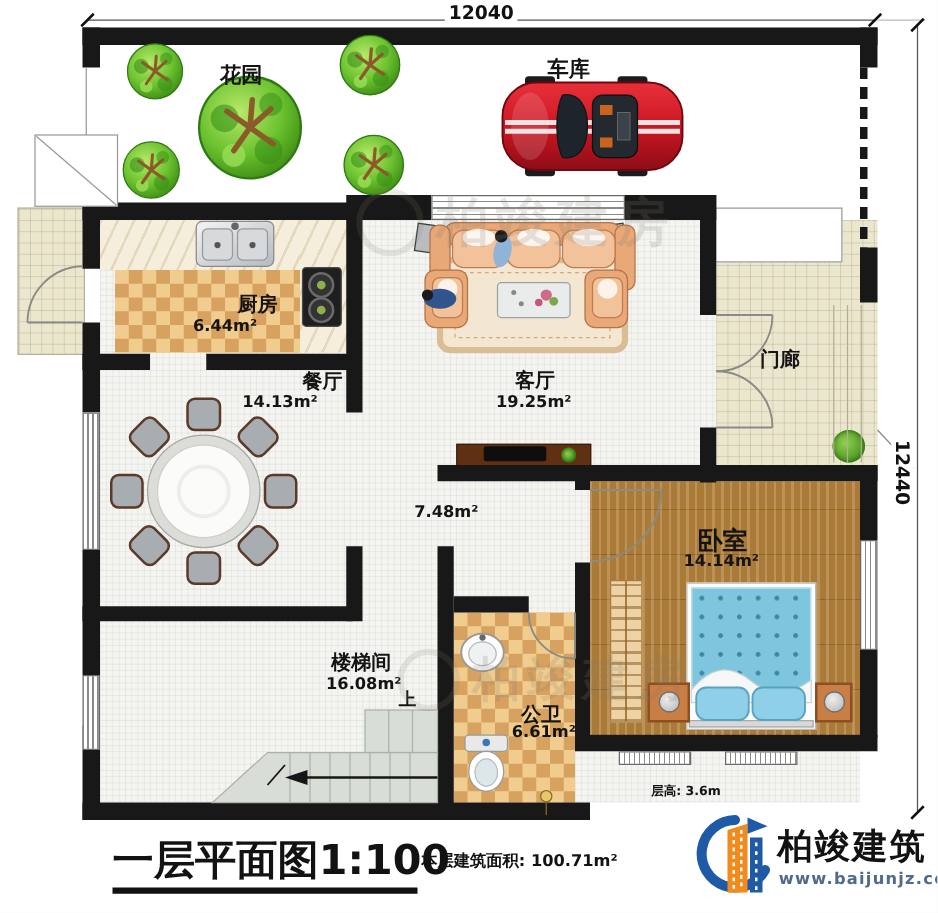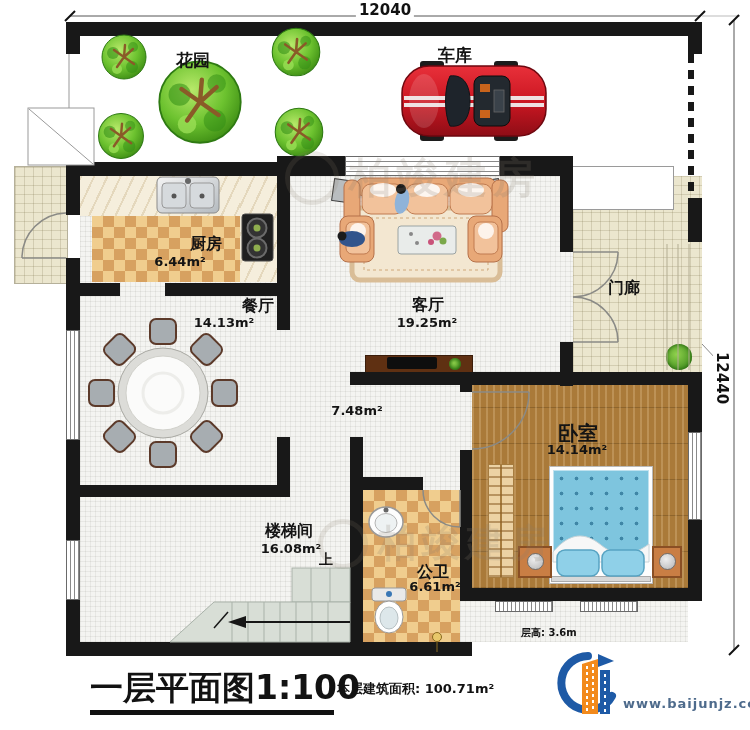--- a/index.html
+++ b/index.html
@@ -340,15 +340,16 @@
   </div>
 
   <div class="ftext" style="left:90px;top:666px;font-size:33px;font-weight:700;">
     <span>一层平面图</span><span>1:100</span>
   </div>
   <div class="abs" style="left:90px;top:710px;width:244px;height:5px;background:#111;z-index:50;"></div>
   <div class="ftext" style="left:337px;top:680px;font-size:13px;">
     <span>本层建筑面积: </span><span>100.71m²</span>
   </div>
 
+  <div class="ftext" style="left:622px;top:658px;font-size:28px;font-weight:900;letter-spacing:2px;">柏竣建筑</div>
   <div class="ftext" style="left:623px;top:696px;font-size:13px;color:#4e6b8c;letter-spacing:1px;">www.baijunjz.com</div>
 
 </div>
 
 </body></html>

